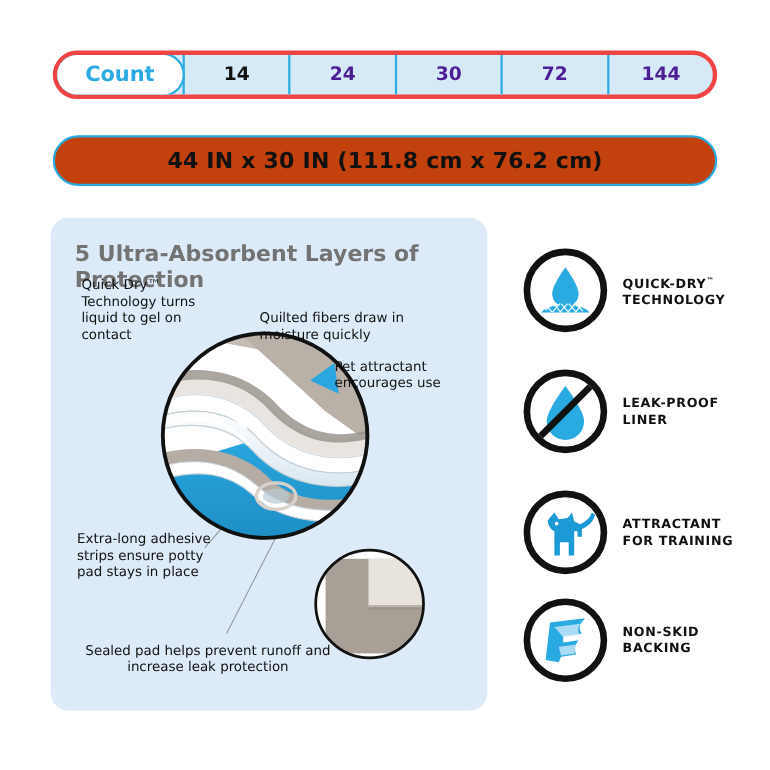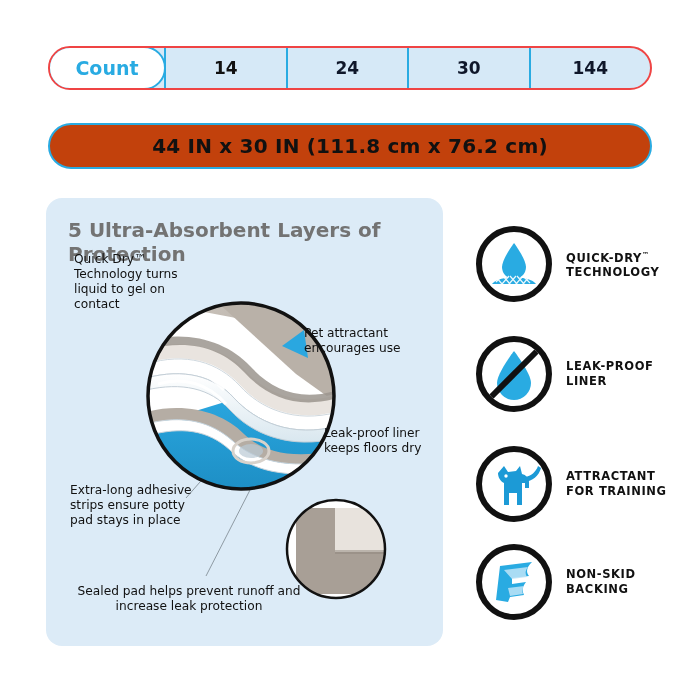--- a/index.html
+++ b/index.html
@@ -16,35 +16,35 @@
   }
 
   
   #count-bar {
     position: absolute;
     left: 48px;
     top: 46px;
     width: 604px;
     height: 44px;
     display: flex;
-    border: 2px solid #ef4444;
+    border: 4px solid #ef4444;
     border-radius: 22px;
     background: #d6e9f7;
     box-sizing: border-box;
     overflow: hidden;
   }
   .count-cell {
     flex: 1 1 0;
     display: flex;
     align-items: center;
     justify-content: center;
     border-left: 2px solid #29ABE2;
     font-size: 17px;
     font-weight: bold;
-    color: #0f172a;
+    color: #4c1d95;
     box-sizing: border-box;
   }
   .count-cell:first-child { border-left: none; }
   .count-cell.label-cell {
     flex: 0 0 118px;
     background: #ffffff;
     color: #29ABE2;
     font-size: 19px;
     border: 2px solid #29ABE2;
     border-radius: 22px;
@@ -153,20 +153,21 @@
   .tm { font-size: 7px; vertical-align: super; }
 </style>
 </head>
 <body>
 
 <div id="count-bar">
   <div class="count-cell label-cell">Count</div>
   <div class="count-cell selected">14</div>
   <div class="count-cell">24</div>
   <div class="count-cell">30</div>
+  <div class="count-cell">72</div>
   <div class="count-cell">144</div>
 </div>
 
 <div id="size-bar">44 IN x 30 IN (111.8 cm x 76.2 cm)</div>
 
 <div id="diagram-panel">
 
   <div id="diagram-title">5 Ultra-Absorbent Layers of Protection</div>
 
   <svg id="svg-diagram" viewBox="0 0 397 448">
@@ -234,22 +235,22 @@
     <g clip-path="url(#smallCircle)">
       <rect x="241" y="302" width="98" height="98" fill="#ffffff"></rect>
       <rect x="250" y="310" width="92" height="86" fill="#a89f96"></rect>
       <rect x="289" y="310" width="53" height="44" fill="#e8e3dd"></rect>
       <rect x="289" y="352" width="53" height="4" fill="#8d857c" opacity="0.5"></rect>
     </g>
     <circle cx="290" cy="351" r="49" fill="none" stroke="#111111" stroke-width="2.5"></circle>
   </svg>
 
   <div class="callout" id="callout-quickdry">Quick Dry™ Technology turns liquid to gel on contact</div>
+  <div class="callout" id="callout-quilted">Quilted fibers draw in moisture quickly</div>
   <div class="callout" id="callout-attract">Pet attractant encourages use</div>
-  <div class="callout" id="callout-leak">Leak-proof liner keeps floors dry</div>
   <div class="callout" id="callout-adhesive">Extra-long adhesive strips ensure potty pad stays in place</div>
   <div class="callout" id="callout-sealed">Sealed pad helps prevent runoff and increase leak protection</div>
 </div>
 
 <div class="feature" id="feature-0">
   <div class="feature-icon">
     <svg width="64" height="64" viewBox="0 0 64 64">
       <path d="M32 11 C32 11 20 27 20 35 a12 12 0 0 0 24 0 C44 27 32 11 32 11 Z" fill="#29ABE2"></path>
       <path d="M10 52 C16 43 48 43 54 52 Z" fill="#29ABE2"></path>
       <g stroke="#ffffff" stroke-width="1.2" opacity="0.9">

